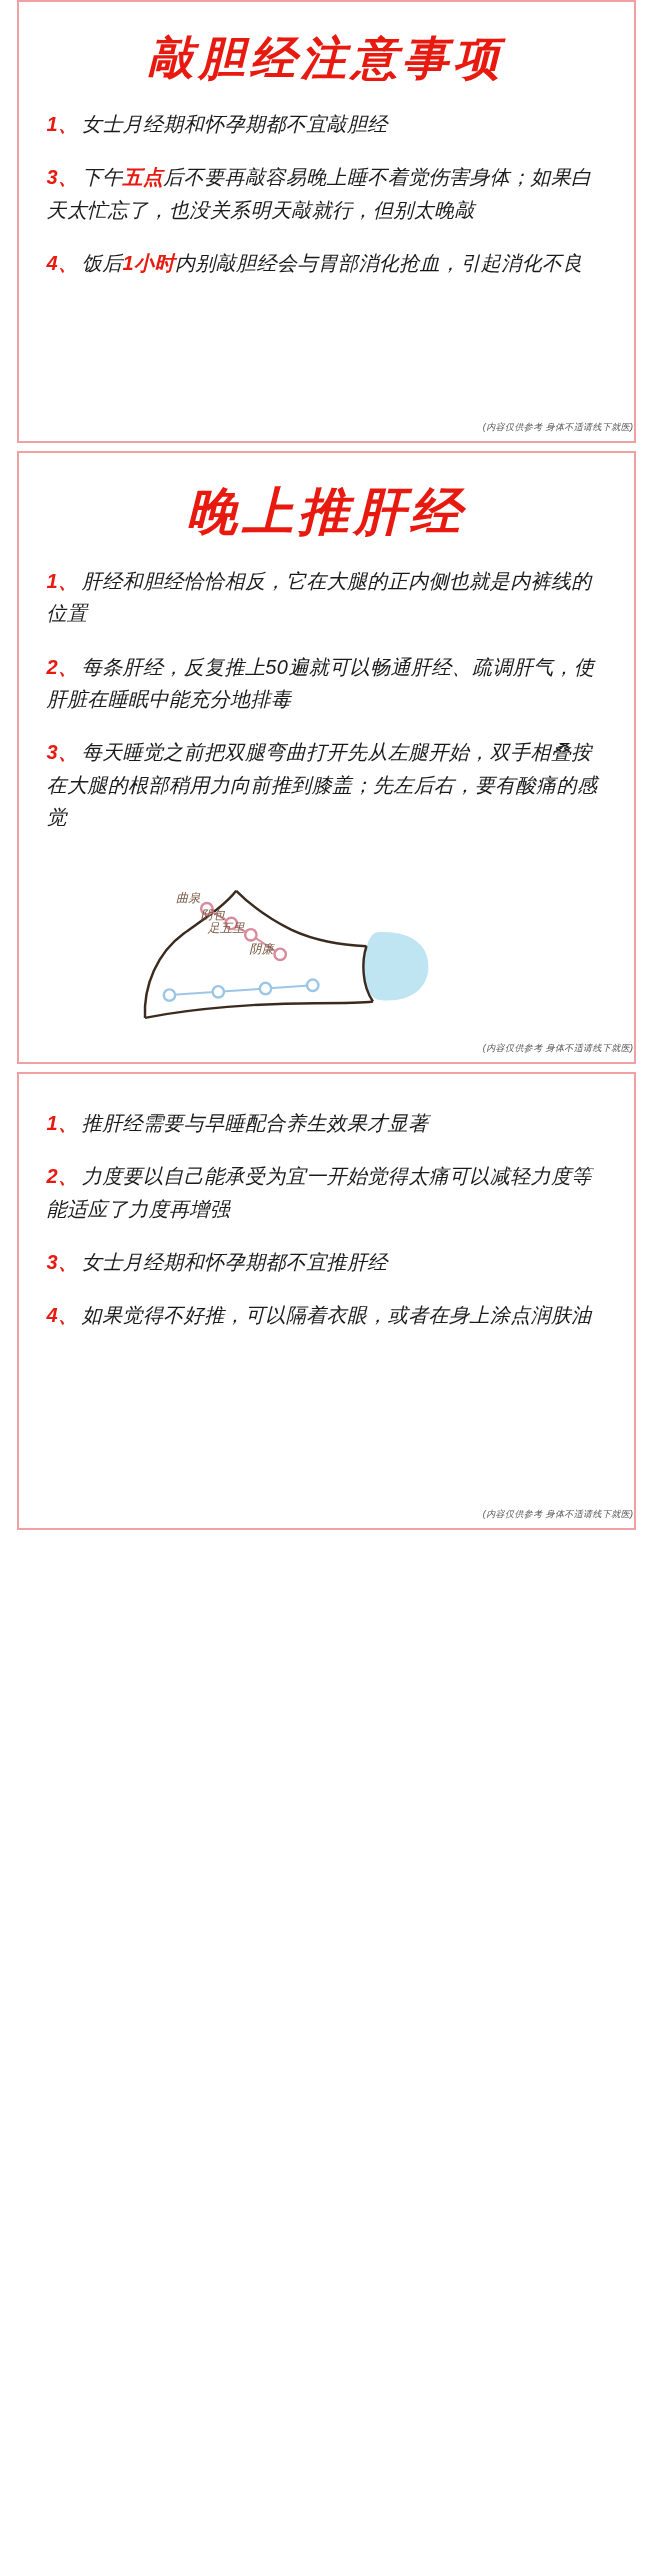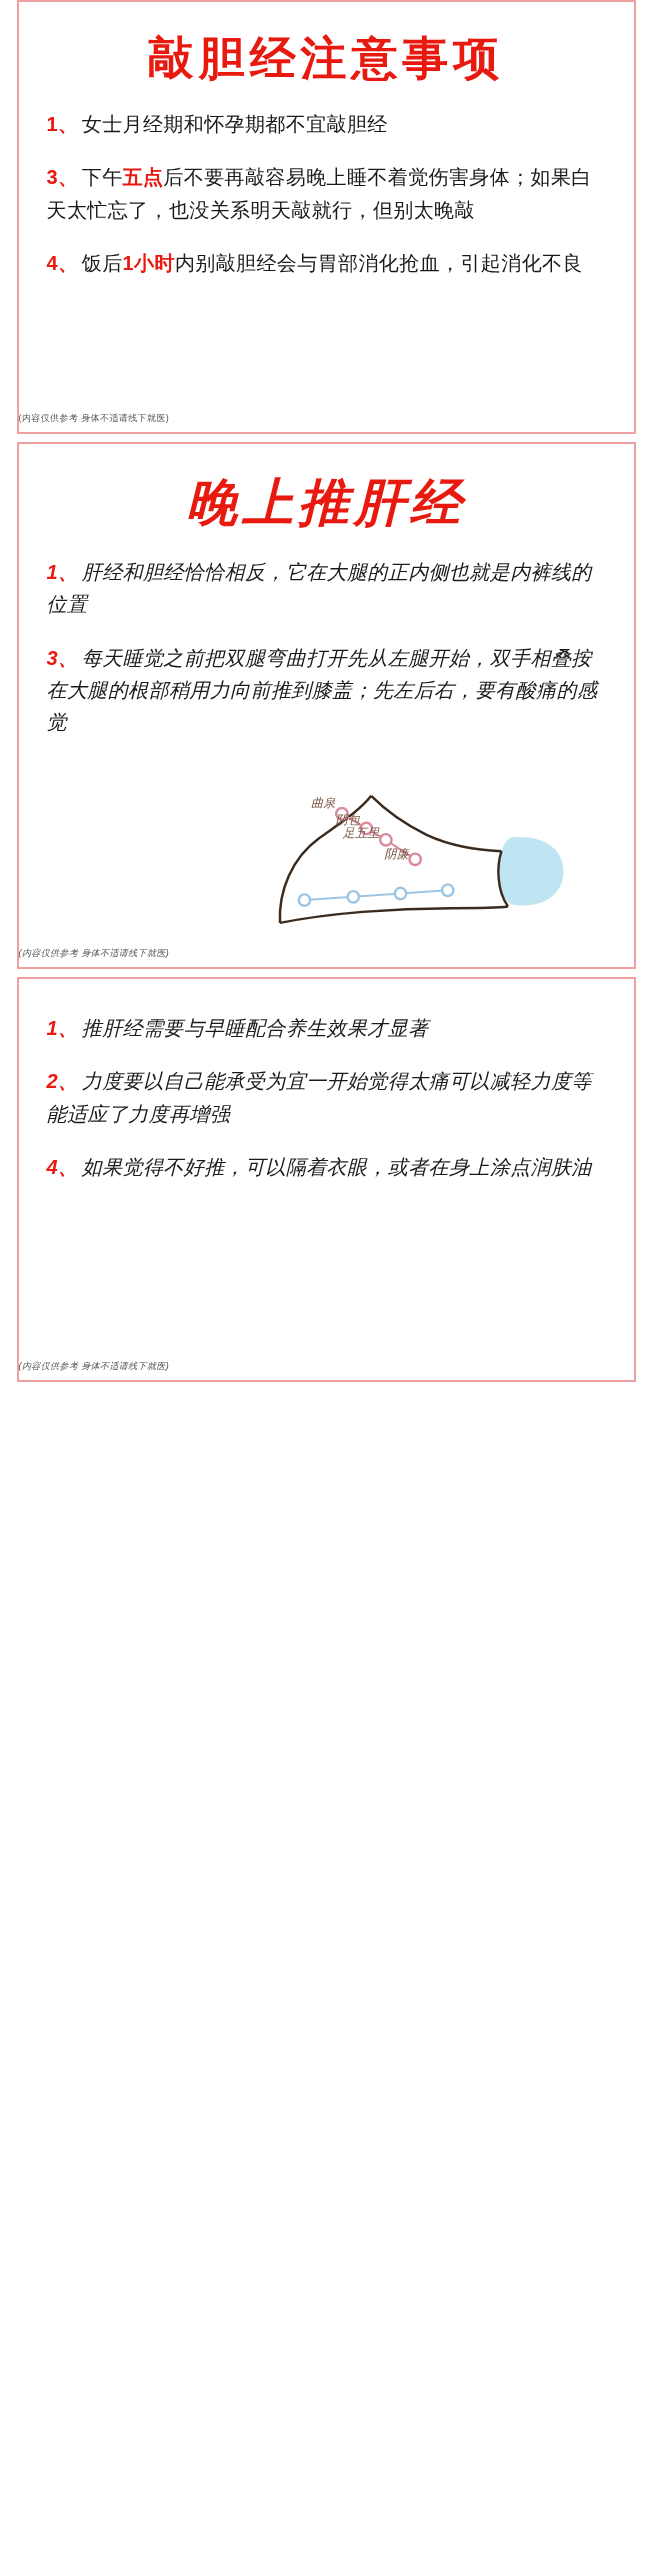--- a/index.html
+++ b/index.html
@@ -56,38 +56,38 @@
   }
   .hl {
     color: #e8190f;
     font-weight: bold;
   }
   .footnote {
     position: absolute;
     left: 0;
     right: 0;
     bottom: 6.5px;
-    text-align: left;
+    text-align: right;
     font-size: 9px;
     color: #555;
     letter-spacing: 0.4px;
   }
   .spacer-120 { height: 98px; }
   .spacer-60 { height: 49px; }
   .illo-wrap {
     margin: 11.4px 0 8.1px 0;
     display: flex;
-    justify-content: flex-end;
+    justify-content: flex-start;
   }
   .illo {
     width: 424px;
     height: 171px;
     display: block;
   }
-  .card.card1 { padding-bottom: 33px; }
+  .card.card1 { padding-bottom: 42px; font-style: italic; }
 </style>
 </head>
 <body>
 
 <div class="page">
 
   <div class="card card1">
     <div class="card-title">敲胆经注意事项</div>
 
     <div class="item">
@@ -108,20 +108,23 @@
     <div class="footnote">(内容仅供参考 身体不适请线下就医)</div>
   </div>
 
   <div class="card card2">
     <div class="card-title big">晚上推肝经</div>
 
     <div class="item">
       <span class="num">1、</span><span>肝经和胆经恰恰相反，它在大腿的正内侧也就是内裤线的位置</span>
     </div>
 
+    <div class="item">
+      <span class="num">2、</span><span>每条肝经，反复推上50遍就可以畅通肝经、疏调肝气，使肝脏在睡眠中能充分地排毒</span>
+    </div>
 
     <div class="item">
       <span class="num">3、</span><span>每天睡觉之前把双腿弯曲打开先从左腿开始，双手相叠按在大腿的根部稍用力向前推到膝盖；先左后右，要有酸痛的感觉</span>
     </div>
 
     <div class="illo-wrap">
       <svg class="illo" viewBox="0 0 520 210" xmlns="http://www.w3.org/2000/svg">
 
         <path d="M405 95 C445 92 470 110 468 140 C466 168 440 182 408 178 C392 176 386 150 390 125 C392 110 396 97 405 95 Z" fill="#bfe4f2"></path>
 
@@ -155,20 +158,23 @@
   <div class="card card3">
 
     <div class="item">
       <span class="num">1、</span><span>推肝经需要与早睡配合养生效果才显著</span>
     </div>
 
     <div class="item">
       <span class="num">2、</span><span>力度要以自己能承受为宜一开始觉得太痛可以减轻力度等能适应了力度再增强</span>
     </div>
 
+    <div class="item">
+      <span class="num">3、</span><span>女士月经期和怀孕期都不宜推肝经</span>
+    </div>
 
     <div class="item">
       <span class="num">4、</span><span>如果觉得不好推，可以隔着衣眼，或者在身上涂点润肤油</span>
     </div>
 
     <div class="spacer-120"></div>
     <div class="spacer-60"></div>
 
     <div class="footnote">(内容仅供参考 身体不适请线下就医)</div>
   </div>

